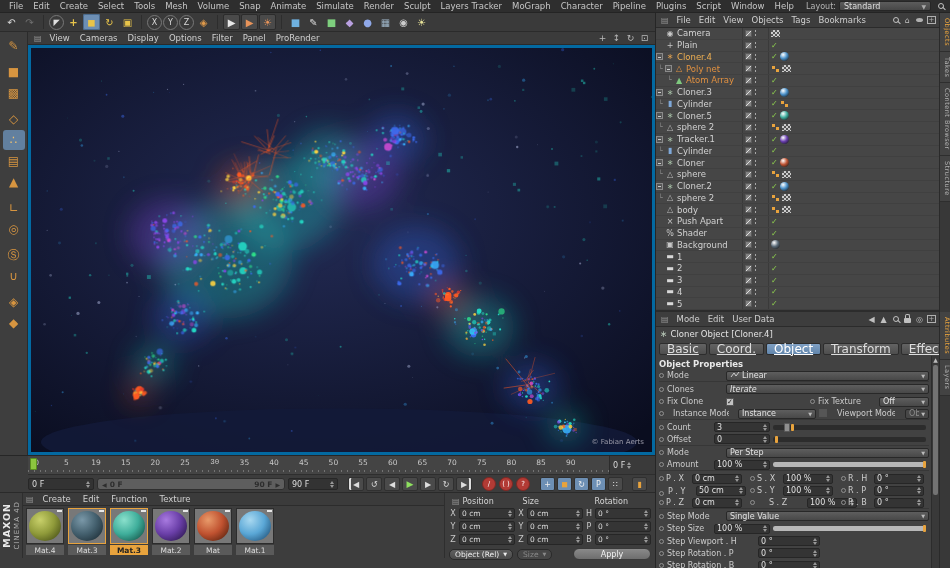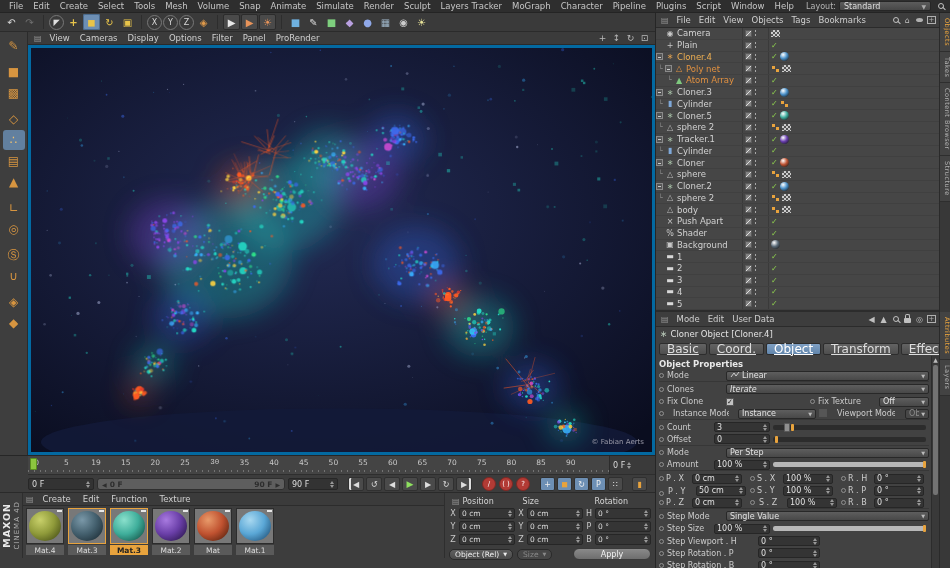--- a/index.html
+++ b/index.html
@@ -2327,21 +2327,21 @@
                       <span class="adot"></span>
                       <span class="albl" style="width: 24px; flex: 0 0 auto;">P . Z</span>
                       <div class="nf" style="width: 50px; flex: 0 0 auto;">
                         <span class="v">0 cm</span>
                         <span class="stp" style="margin-left: auto;">
                           <i class="up"></i>
                           <i class="dn"></i>
                         </span>
                       </div>
                     </span>
-                    <span style="flex: 1 1 0%; display: flex; align-items: center; gap: 4px; min-width: 0px;">
+                    <span style="flex: 1 1 0%; display: flex; align-items: center; gap: 14px; min-width: 0px;">
                       <span class="adot"></span>
                       <span class="albl" style="width: 24px; flex: 0 0 auto;">S . Z</span>
                       <div class="nf" style="width: 50px; flex: 0 0 auto;">
                         <span class="v">100 %</span>
                         <span class="stp" style="margin-left: auto;">
                           <i class="up"></i>
                           <i class="dn"></i>
                         </span>
                       </div>
                     </span>

